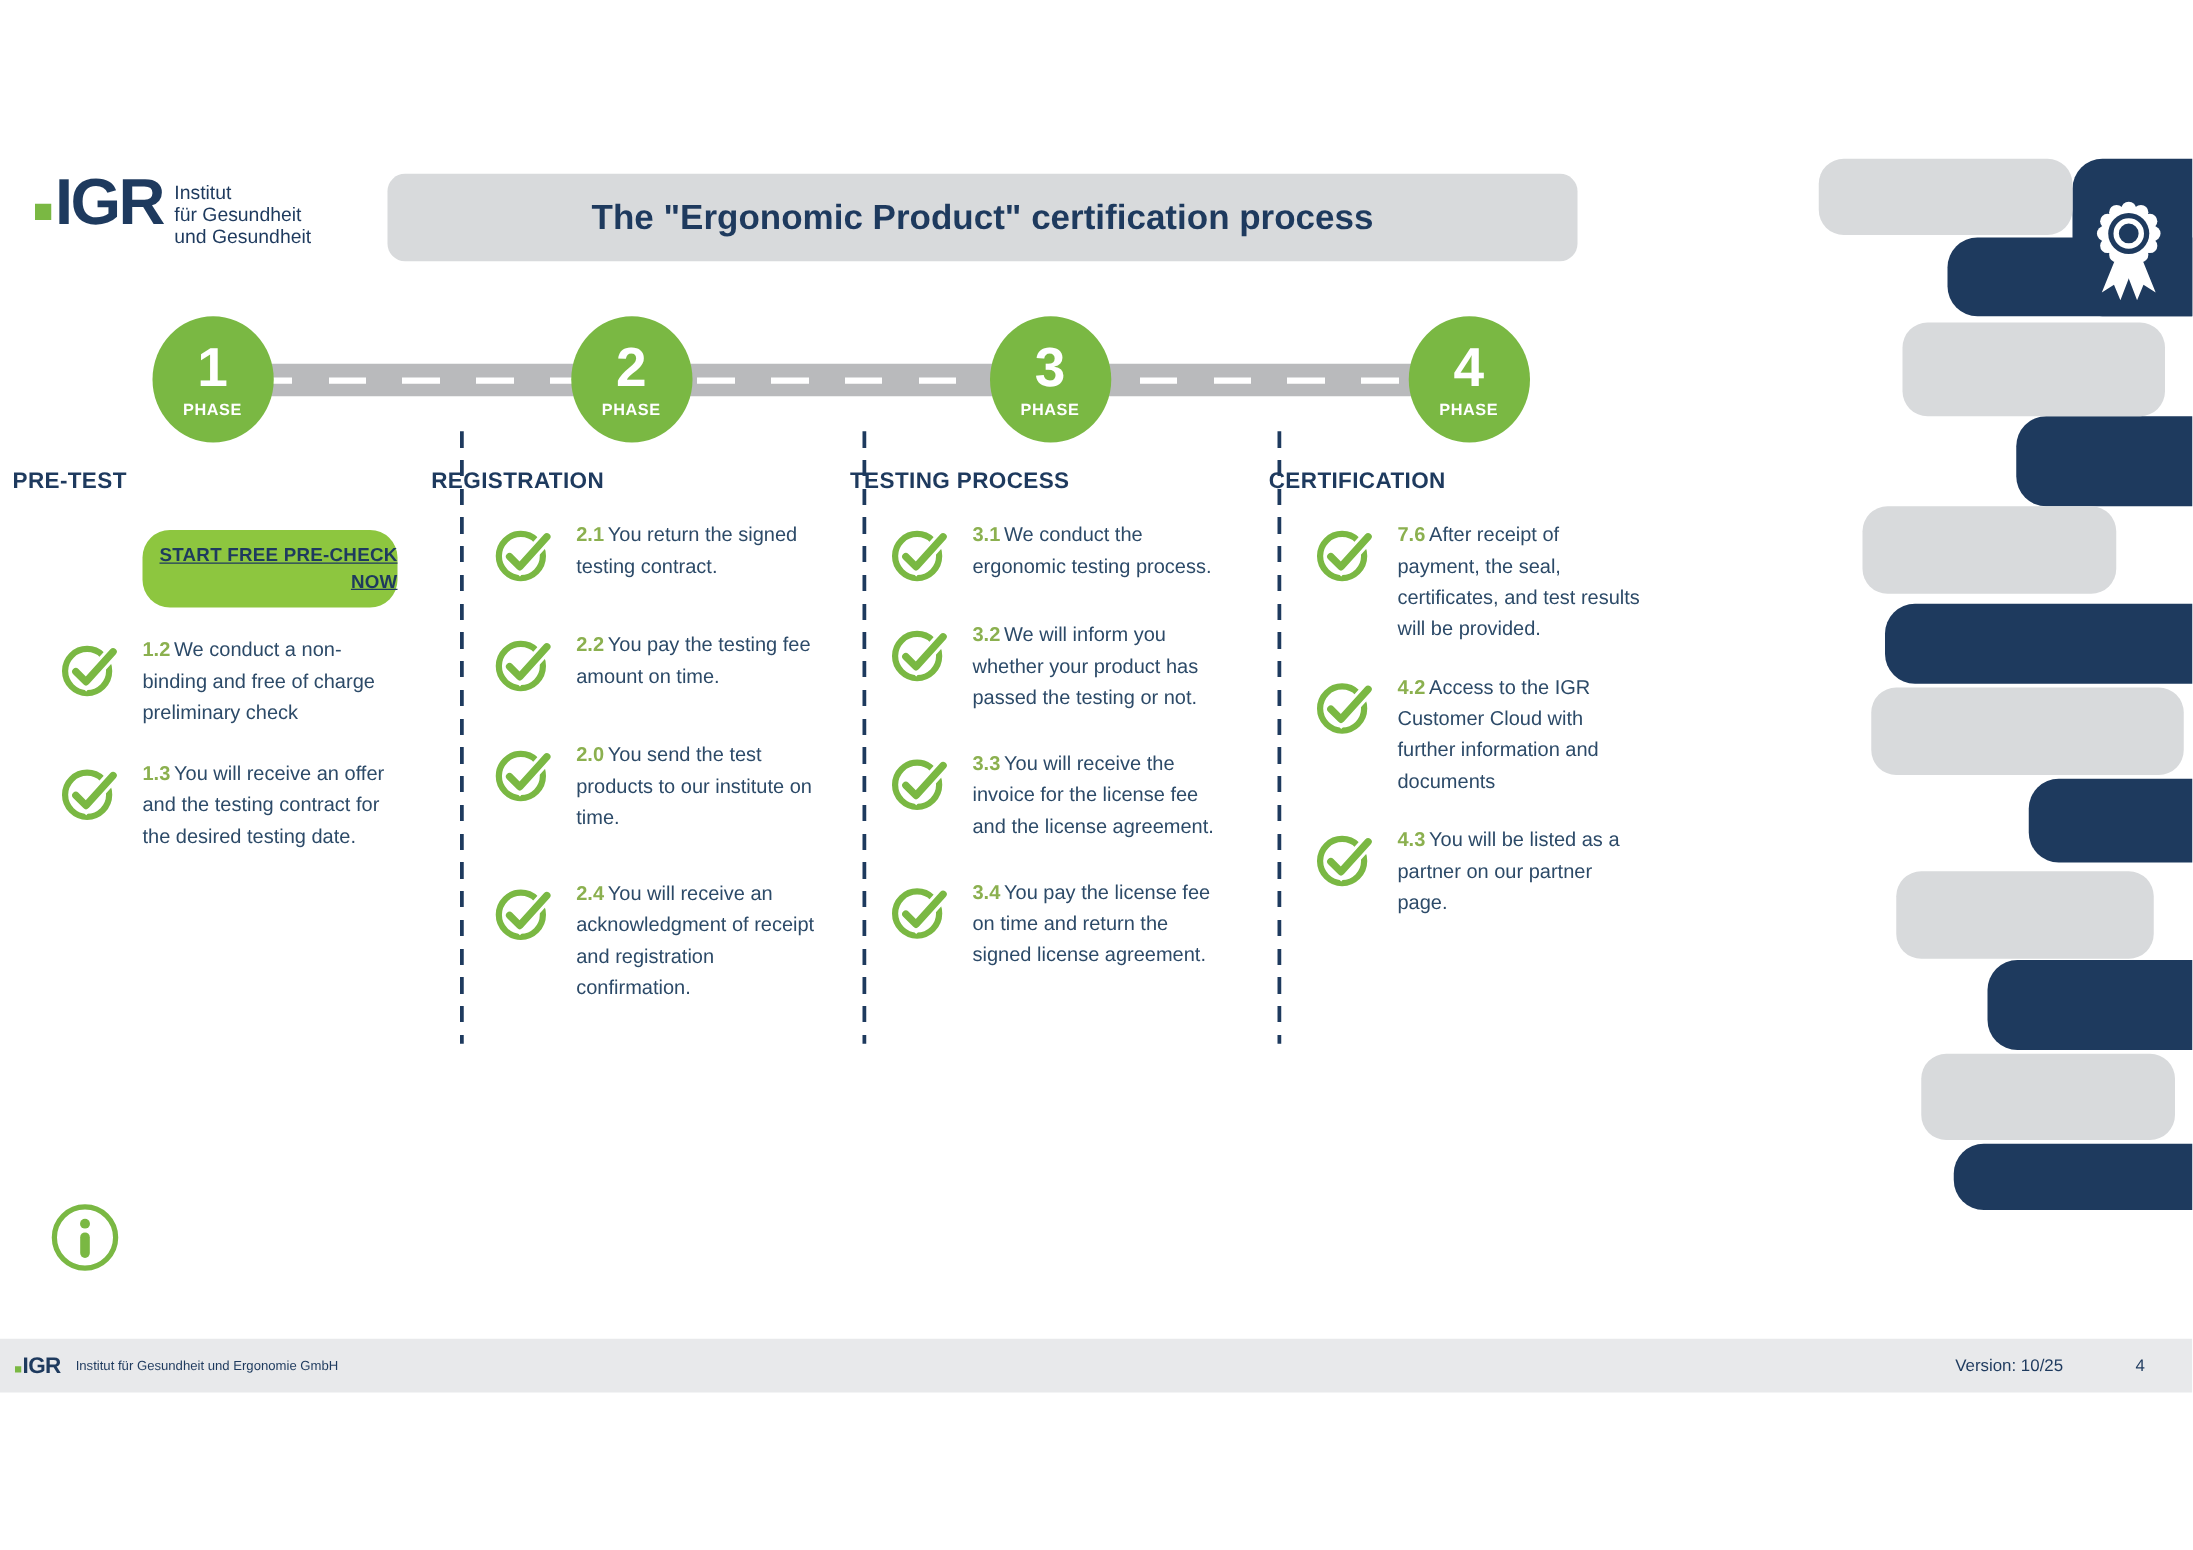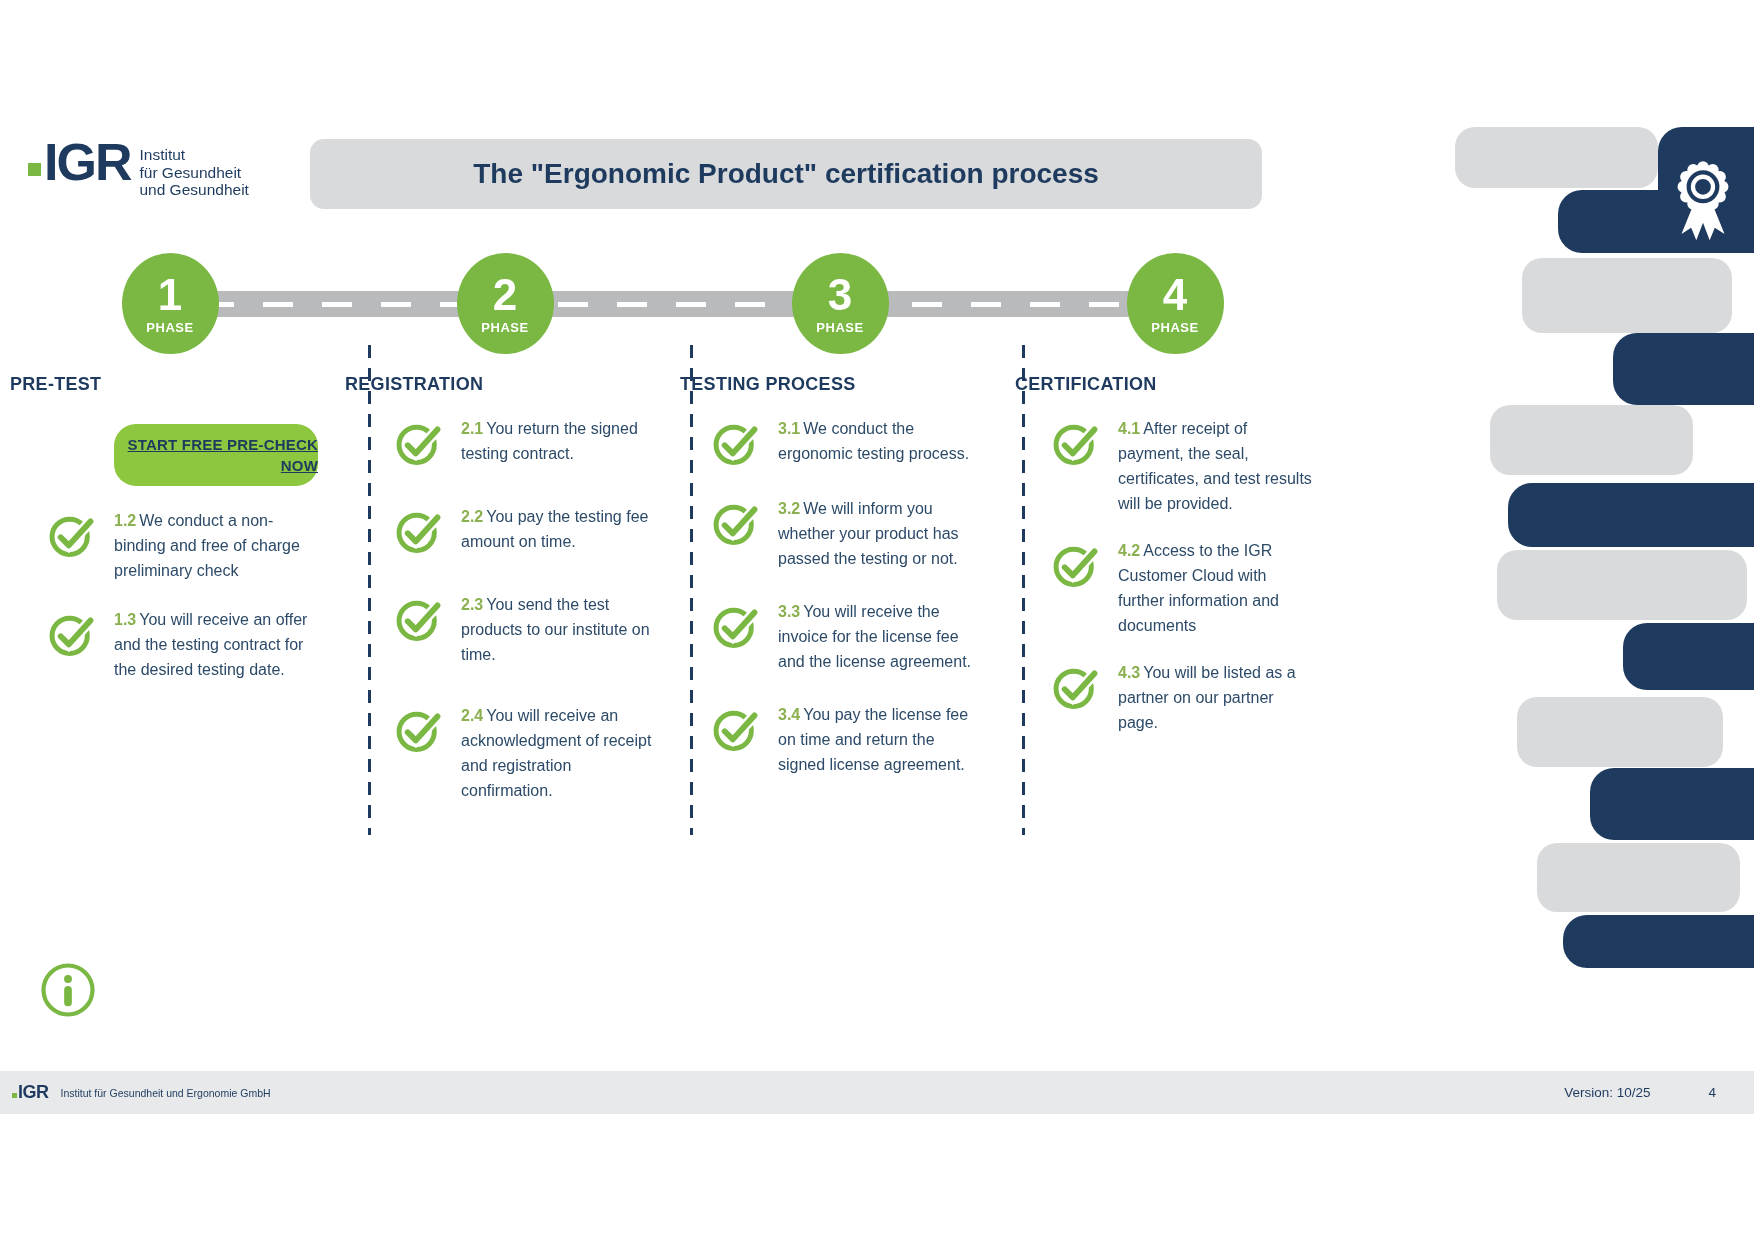--- a/index.html
+++ b/index.html
@@ -187,21 +187,21 @@
               <path d="M14 28.5 L23 37.5 L47 11" fill="none" stroke="currentColor" stroke-width="6.5" stroke-linecap="round" stroke-linejoin="round"></path>
             </svg></span>
           <p style="width:200px"><span class="num">2.2</span><span>You pay the testing fee amount on time.</span></p>
         </div>
         <div class="item">
           <span class="check"><svg viewBox="0 0 52 52">
               <circle cx="24" cy="28" r="19.5" fill="none" stroke="currentColor" stroke-width="5.5"></circle>
               <path d="M14 28.5 L23 37.5 L47 11" fill="none" stroke="#fff" stroke-width="12" stroke-linecap="round"></path>
               <path d="M14 28.5 L23 37.5 L47 11" fill="none" stroke="currentColor" stroke-width="6.5" stroke-linecap="round" stroke-linejoin="round"></path>
             </svg></span>
-          <p style="width:200px"><span class="num">2.3</span><span>You send the test products to our institute on time.</span></p>
+          <p style="width:200px"><span class="num">2.0</span><span>You send the test products to our institute on time.</span></p>
         </div>
         <div class="item">
           <span class="check"><svg viewBox="0 0 52 52">
               <circle cx="24" cy="28" r="19.5" fill="none" stroke="currentColor" stroke-width="5.5"></circle>
               <path d="M14 28.5 L23 37.5 L47 11" fill="none" stroke="#fff" stroke-width="12" stroke-linecap="round"></path>
               <path d="M14 28.5 L23 37.5 L47 11" fill="none" stroke="currentColor" stroke-width="6.5" stroke-linecap="round" stroke-linejoin="round"></path>
             </svg></span>
           <p style="width:200px"><span class="num">2.4</span><span>You will receive an acknowledgment of receipt and registration confirmation.</span></p>
         </div>
       </div>
@@ -239,21 +239,21 @@
           <p style="width:205px"><span class="num">3.4</span><span>You pay the license fee on time and return the signed license agreement.</span></p>
         </div>
       </div>
       <div class="col" data-idx="3" style="left: 1052px; width: 261px;">
         <div class="item">
           <span class="check"><svg viewBox="0 0 52 52">
               <circle cx="24" cy="28" r="19.5" fill="none" stroke="currentColor" stroke-width="5.5"></circle>
               <path d="M14 28.5 L23 37.5 L47 11" fill="none" stroke="#fff" stroke-width="12" stroke-linecap="round"></path>
               <path d="M14 28.5 L23 37.5 L47 11" fill="none" stroke="currentColor" stroke-width="6.5" stroke-linecap="round" stroke-linejoin="round"></path>
             </svg></span>
-          <p style="width:195px"><span class="num">4.1</span><span>After receipt of payment, the seal, certificates, and test results will be provided.</span></p>
+          <p style="width:195px"><span class="num">7.6</span><span>After receipt of payment, the seal, certificates, and test results will be provided.</span></p>
         </div>
         <div class="item">
           <span class="check"><svg viewBox="0 0 52 52">
               <circle cx="24" cy="28" r="19.5" fill="none" stroke="currentColor" stroke-width="5.5"></circle>
               <path d="M14 28.5 L23 37.5 L47 11" fill="none" stroke="#fff" stroke-width="12" stroke-linecap="round"></path>
               <path d="M14 28.5 L23 37.5 L47 11" fill="none" stroke="currentColor" stroke-width="6.5" stroke-linecap="round" stroke-linejoin="round"></path>
             </svg></span>
           <p style="width:195px"><span class="num">4.2</span><span>Access to the IGR Customer Cloud with further information and documents</span></p>
         </div>
         <div class="item">

